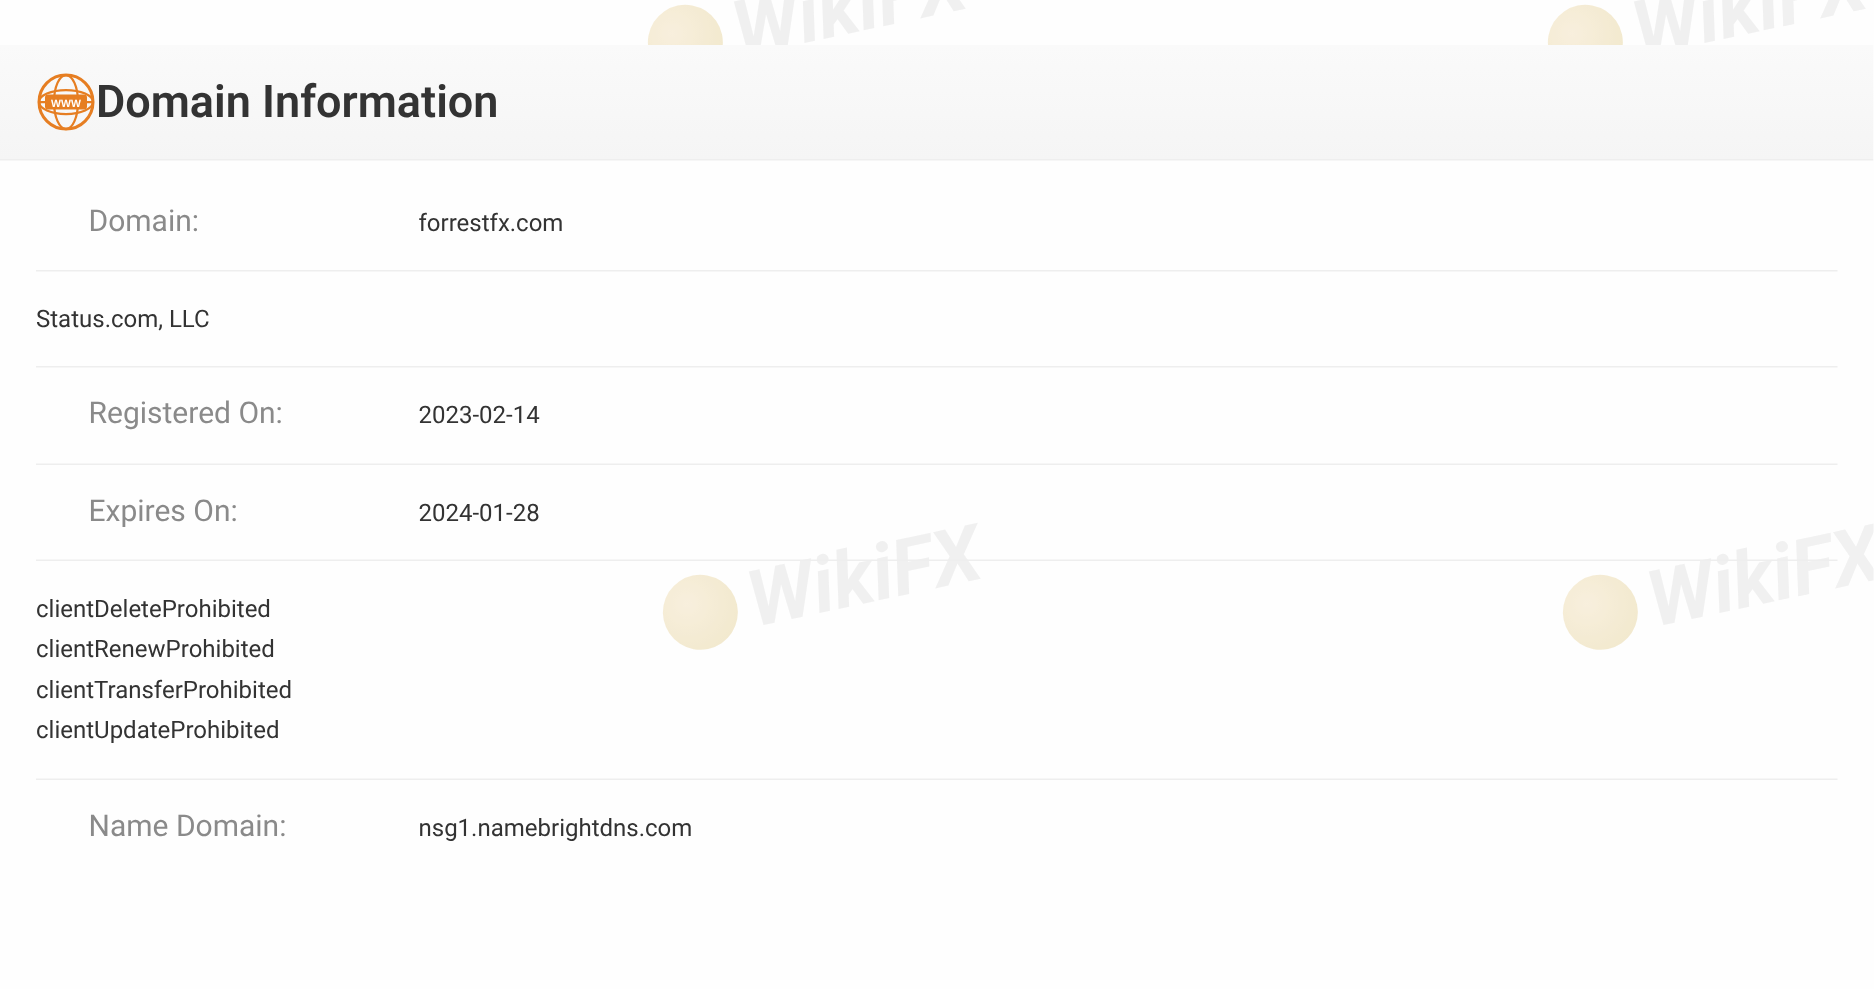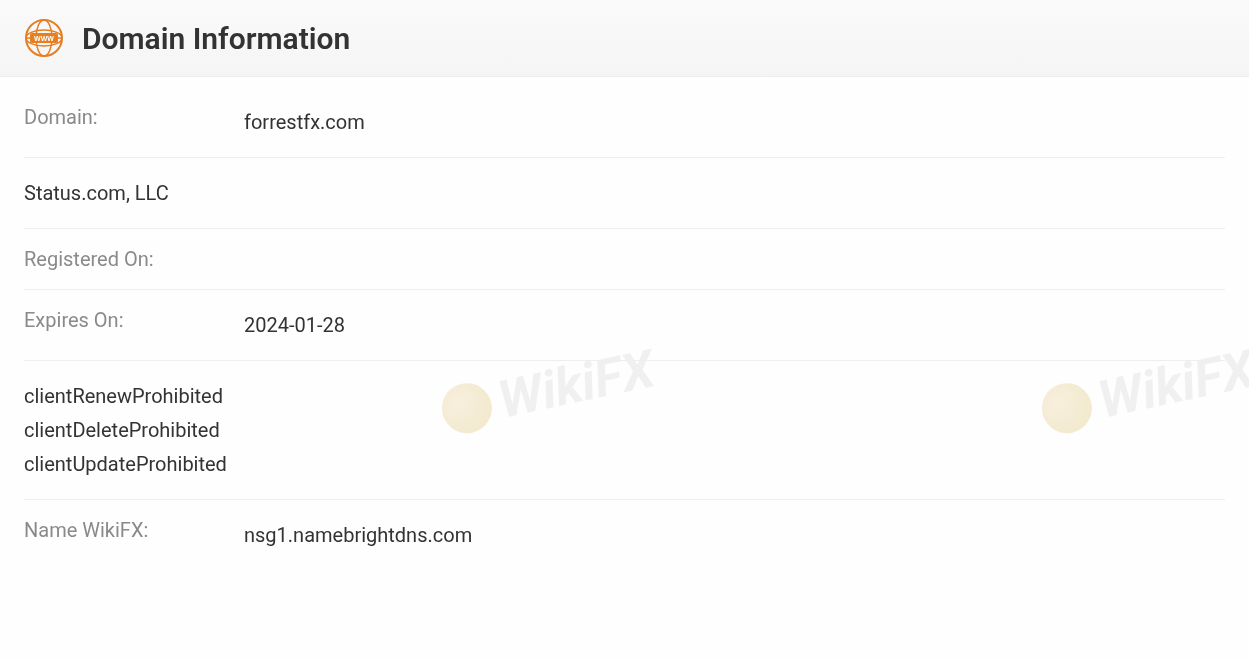--- a/index.html
+++ b/index.html
@@ -39,21 +39,21 @@
     .container {
       position: relative;
       z-index: 1;
     }
     .header {
       display: flex;
       align-items: center;
       padding: 18px 24px;
       background: linear-gradient(to bottom, #fafafa, #f5f5f5);
       border-bottom: 1px solid #eeeeee;
-      gap: 18px;
+      margin-top: 30px;
     }
     .header-icon {
       width: 40px;
       height: 40px;
     }
     .header-title {
       font-size: 30px;
       font-weight: 600;
       color: #333333;
     }
@@ -64,24 +64,25 @@
       display: flex;
       padding: 18px 0;
       border-bottom: 1px solid #eeeeee;
       align-items: flex-start;
     }
     .label {
       width: 220px;
       color: #8a8a8a;
       font-size: 20px;
       flex-shrink: 0;
+      margin-left: 35px;
     }
     .value {
       color: #333333;
-      font-size: 20px;
+      font-size: 16px;
       line-height: 1.7;
     }
     .value-line {
       display: block;
     }
   </style>
 </head>
 <body>
 
 <div class="watermark" style="top: -20px; left: 430px;">
@@ -123,33 +124,35 @@
   <div class="content">
     <div class="row">
       <span class="label">Domain:</span>
       <span class="value">forrestfx.com</span>
     </div>
     <div class="row">
       <span class="value">Status.com, LLC</span>
     </div>
     <div class="row">
       <span class="label">Registered On:</span>
+      <span class="value">2023-02-14</span>
     </div>
     <div class="row">
       <span class="label">Expires On:</span>
       <span class="value">2024-01-28</span>
     </div>
     <div class="row">
       <span class="value">
+        <span class="value-line">clientDeleteProhibited</span>
         <span class="value-line">clientRenewProhibited</span>
-        <span class="value-line">clientDeleteProhibited</span>
+        <span class="value-line">clientTransferProhibited</span>
         <span class="value-line">clientUpdateProhibited</span>
       </span>
     </div>
     <div class="row" style="border-bottom:none;">
-      <span class="label">Name WikiFX:</span>
+      <span class="label">Name Domain:</span>
       <span class="value">
         <span class="value-line">nsg1.namebrightdns.com</span>
 
       </span>
     </div>
   </div>
 </div>
 
 </body></html>

